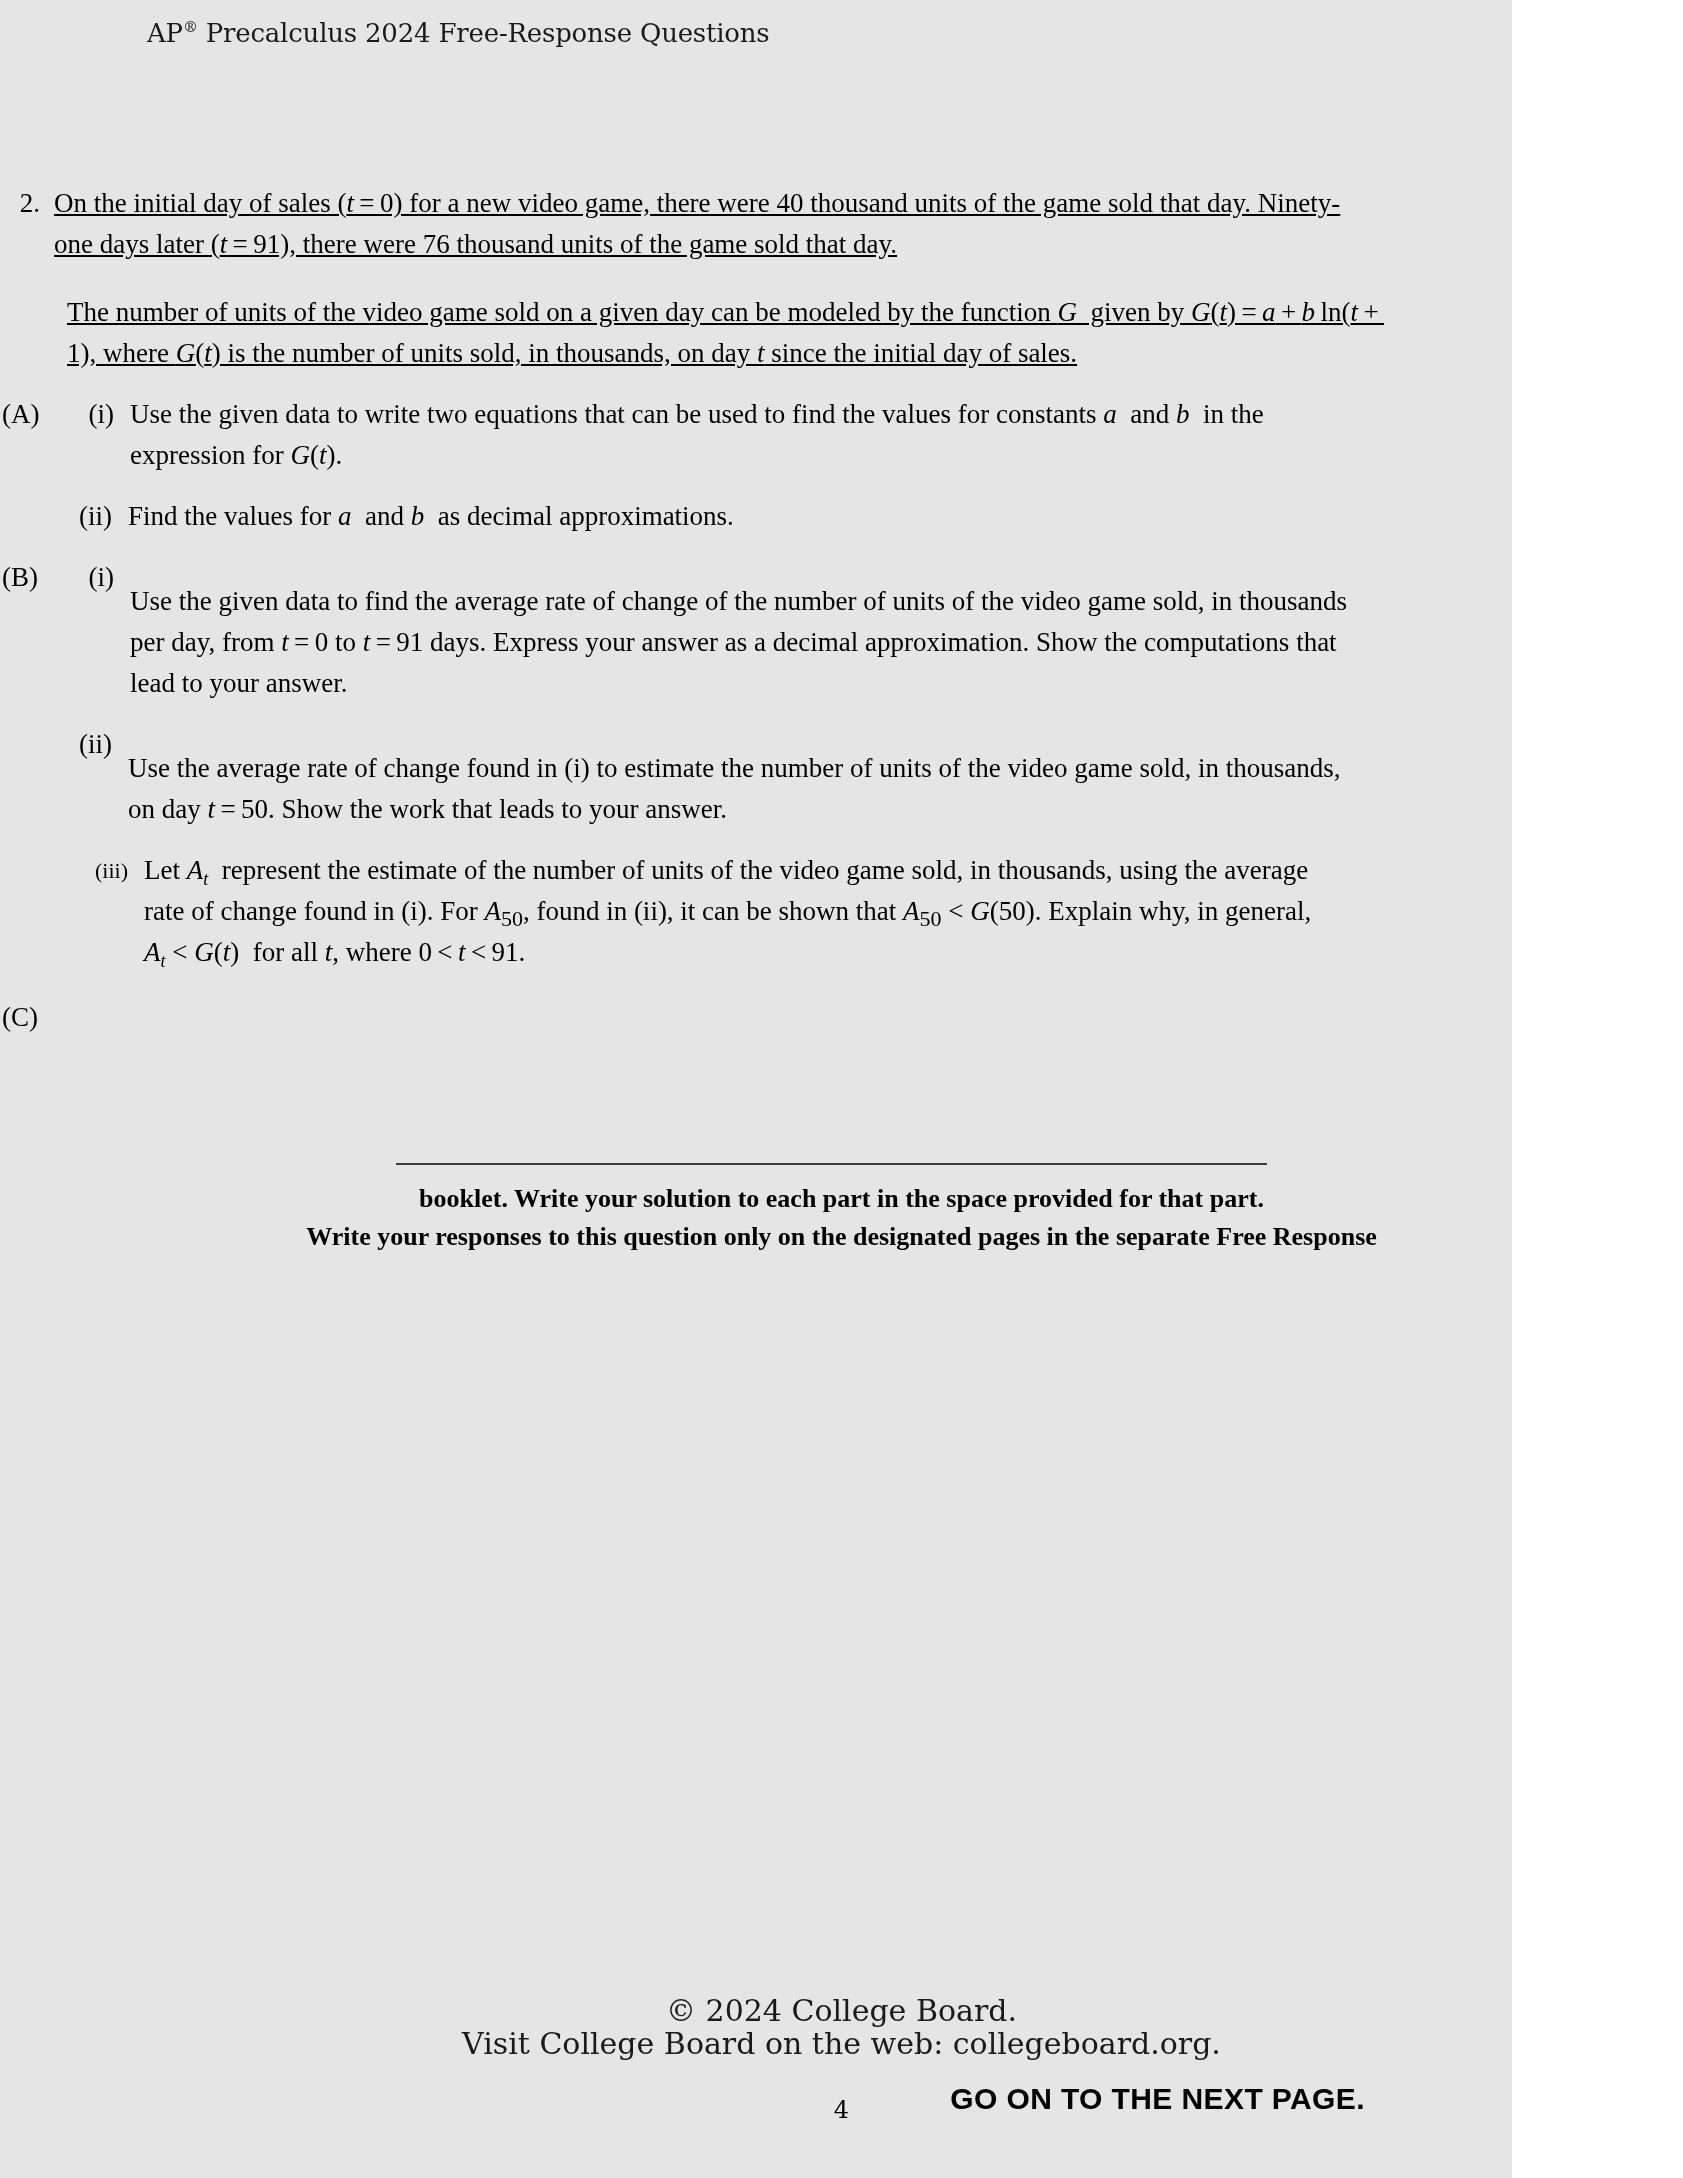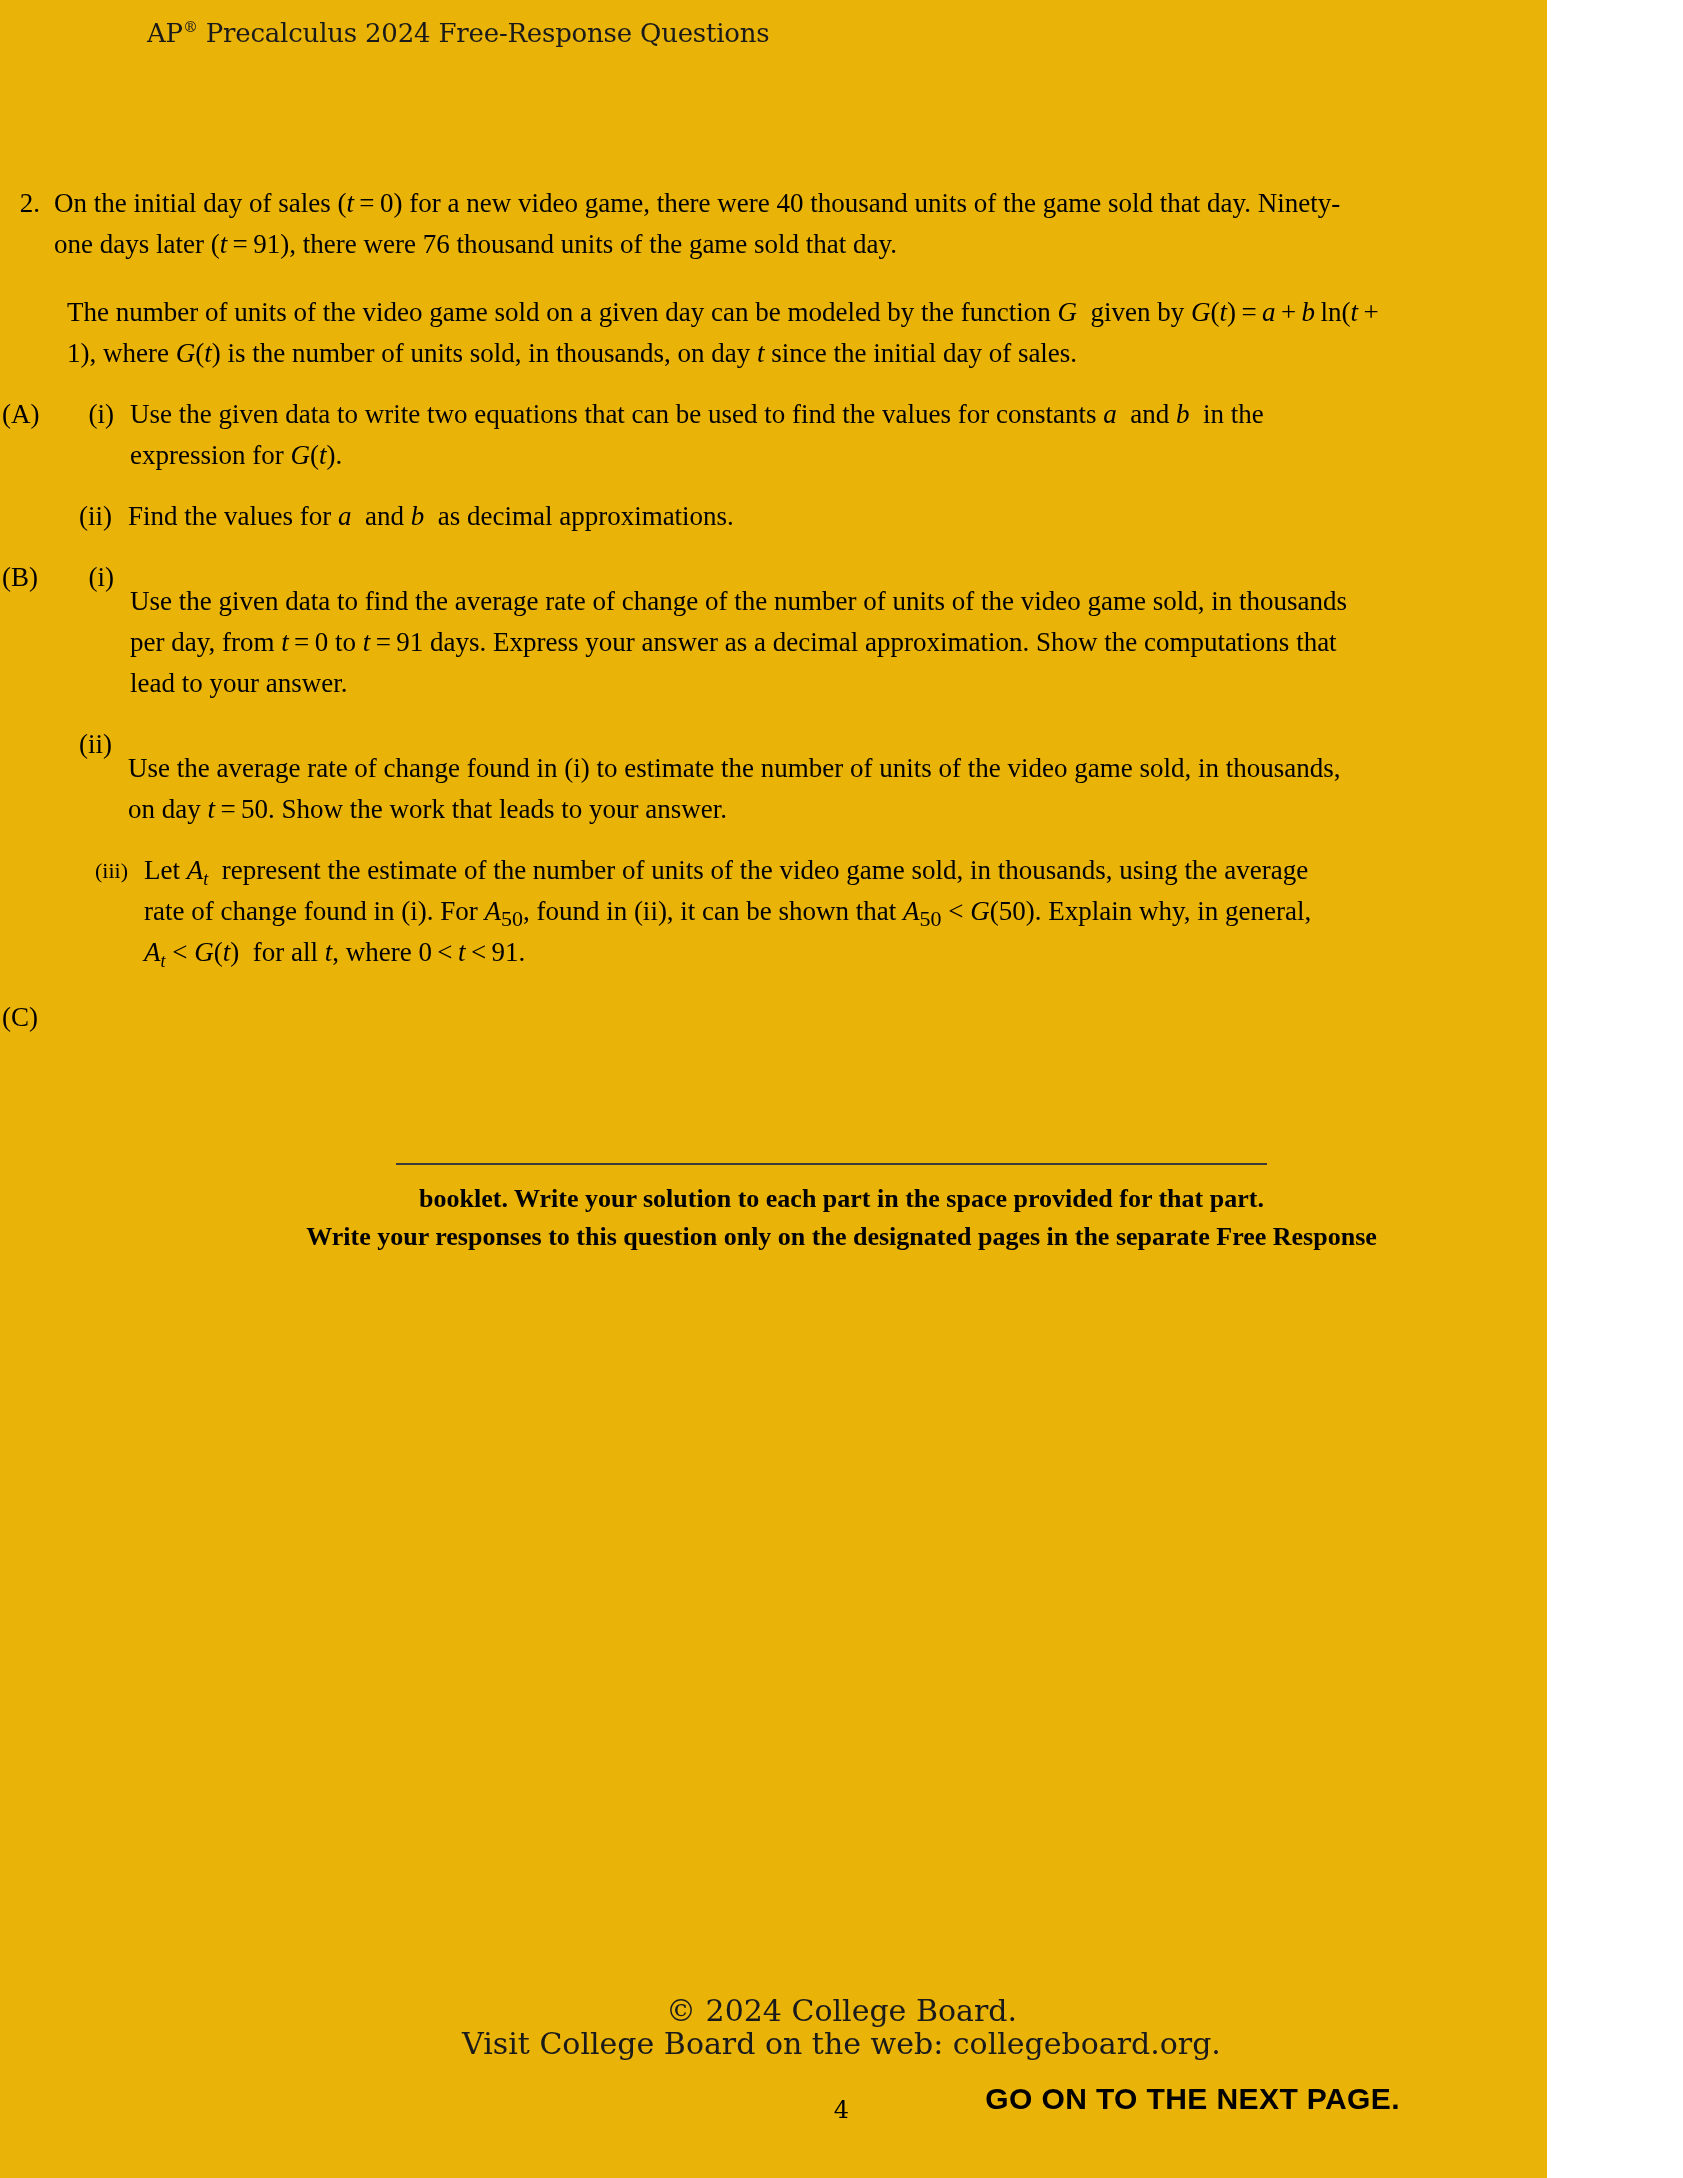--- a/index.html
+++ b/index.html
@@ -4,25 +4,24 @@
 <style>
   html, body {
     margin: 0;
     padding: 0;
     background: #ffffff;
   }
   .page {
     position: relative;
     width: 1512px;
     height: 2178px;
-    background: #eab308;
+    background: #e5e5e5;
     color: #000000;
     font-family: "Liberation Serif", "DejaVu Serif", serif;
     overflow: hidden;
-    padding-left: 35px;
   }
 
   
   .doc-header {
     position: absolute;
     left: 147px;
     top: 18px;
     font-family: "DejaVu Serif", "Liberation Serif", serif;
     font-size: 26px;
     letter-spacing: -0.2px;
@@ -54,20 +53,21 @@
     font-size: 27px;
     line-height: 41px;
     padding-right: 0;
   }
   .q-body {
     margin-left: 14px;
     width: 1322px;
     font-size: 27px;
     line-height: 41px;
     text-align: left;
+    text-decoration: underline;
   }
   .q-num-spacer {
     width: 53px;
     flex: 0 0 53px;
   }
   .para-gap {
     height: 27px;
   }
 
   

